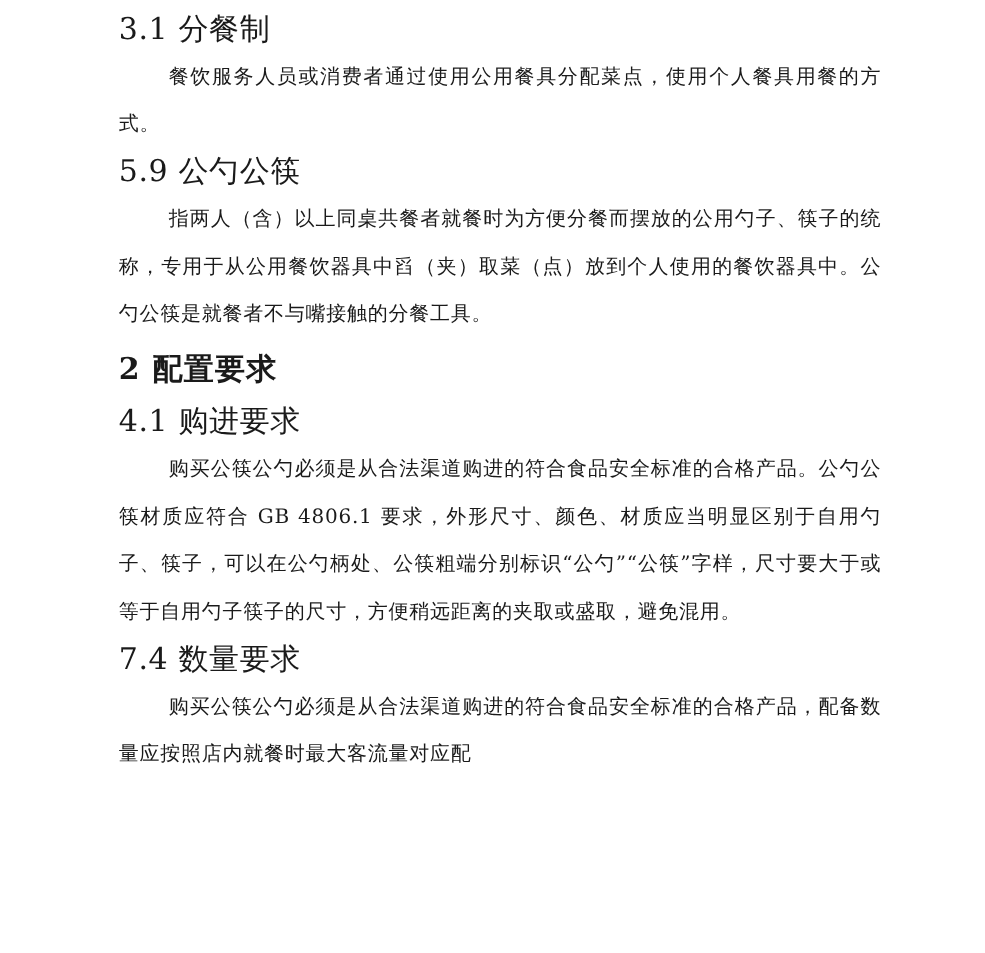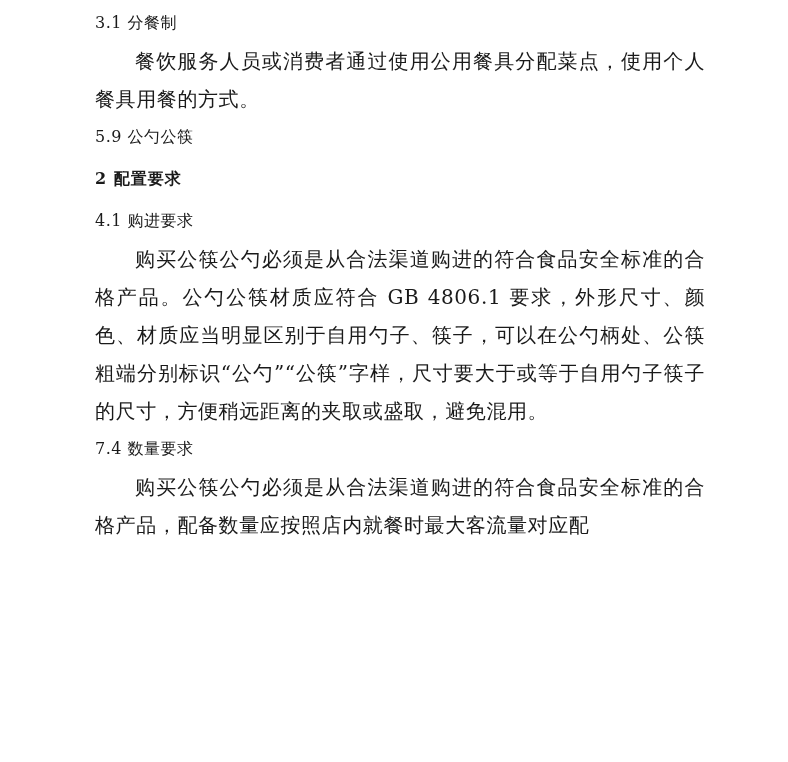--- a/index.html
+++ b/index.html
@@ -21,32 +21,32 @@
     padding: 0;
     box-sizing: border-box;
   }
   .content {
     position: absolute;
     left: 95px;
     top: 6px;
     width: 610px;
   }
   .heading {
-    font-size: 16px;
+    font-size: 24px;
     line-height: 34px;
     margin: 0 0 2px 0;
     letter-spacing: 0.5px;
     font-weight: normal;
   }
   .heading.bold {
     font-weight: bold;
     letter-spacing: 1px;
   }
   .para {
-    font-size: 20px;
+    font-size: 16px;
     line-height: 38px;
     margin: 0 0 2px 0;
     text-indent: 40px;
     text-align: justify;
     text-justify: inter-ideograph;
     letter-spacing: 0.6px;
   }
   .spacer-sm { height: 6px; }
 </style>
 </head>
@@ -54,20 +54,21 @@
 
 <div class="page">
   <div class="content">
 
     <h3 class="heading">3.1 分餐制</h3>
 
     <p class="para">餐饮服务人员或消费者通过使用公用餐具分配菜点，使用个人餐具用餐的方式。</p>
 
     <h3 class="heading">5.9 公勺公筷</h3>
 
+    <p class="para">指两人（含）以上同桌共餐者就餐时为方便分餐而摆放的公用勺子、筷子的统称，专用于从公用餐饮器具中舀（夹）取菜（点）放到个人使用的餐饮器具中。公勺公筷是就餐者不与嘴接触的分餐工具。</p>
 
     <div class="spacer-sm"></div>
 
     <h2 class="heading bold">2  配置要求</h2>
 
     <div class="spacer-sm"></div>
 
     <h3 class="heading">4.1 购进要求</h3>
 
     <p class="para">购买公筷公勺必须是从合法渠道购进的符合食品安全标准的合格产品。公勺公筷材质应符合 GB 4806.1 要求，外形尺寸、颜色、材质应当明显区别于自用勺子、筷子，可以在公勺柄处、公筷粗端分别标识“公勺”“公筷”字样，尺寸要大于或等于自用勺子筷子的尺寸，方便稍远距离的夹取或盛取，避免混用。</p>

